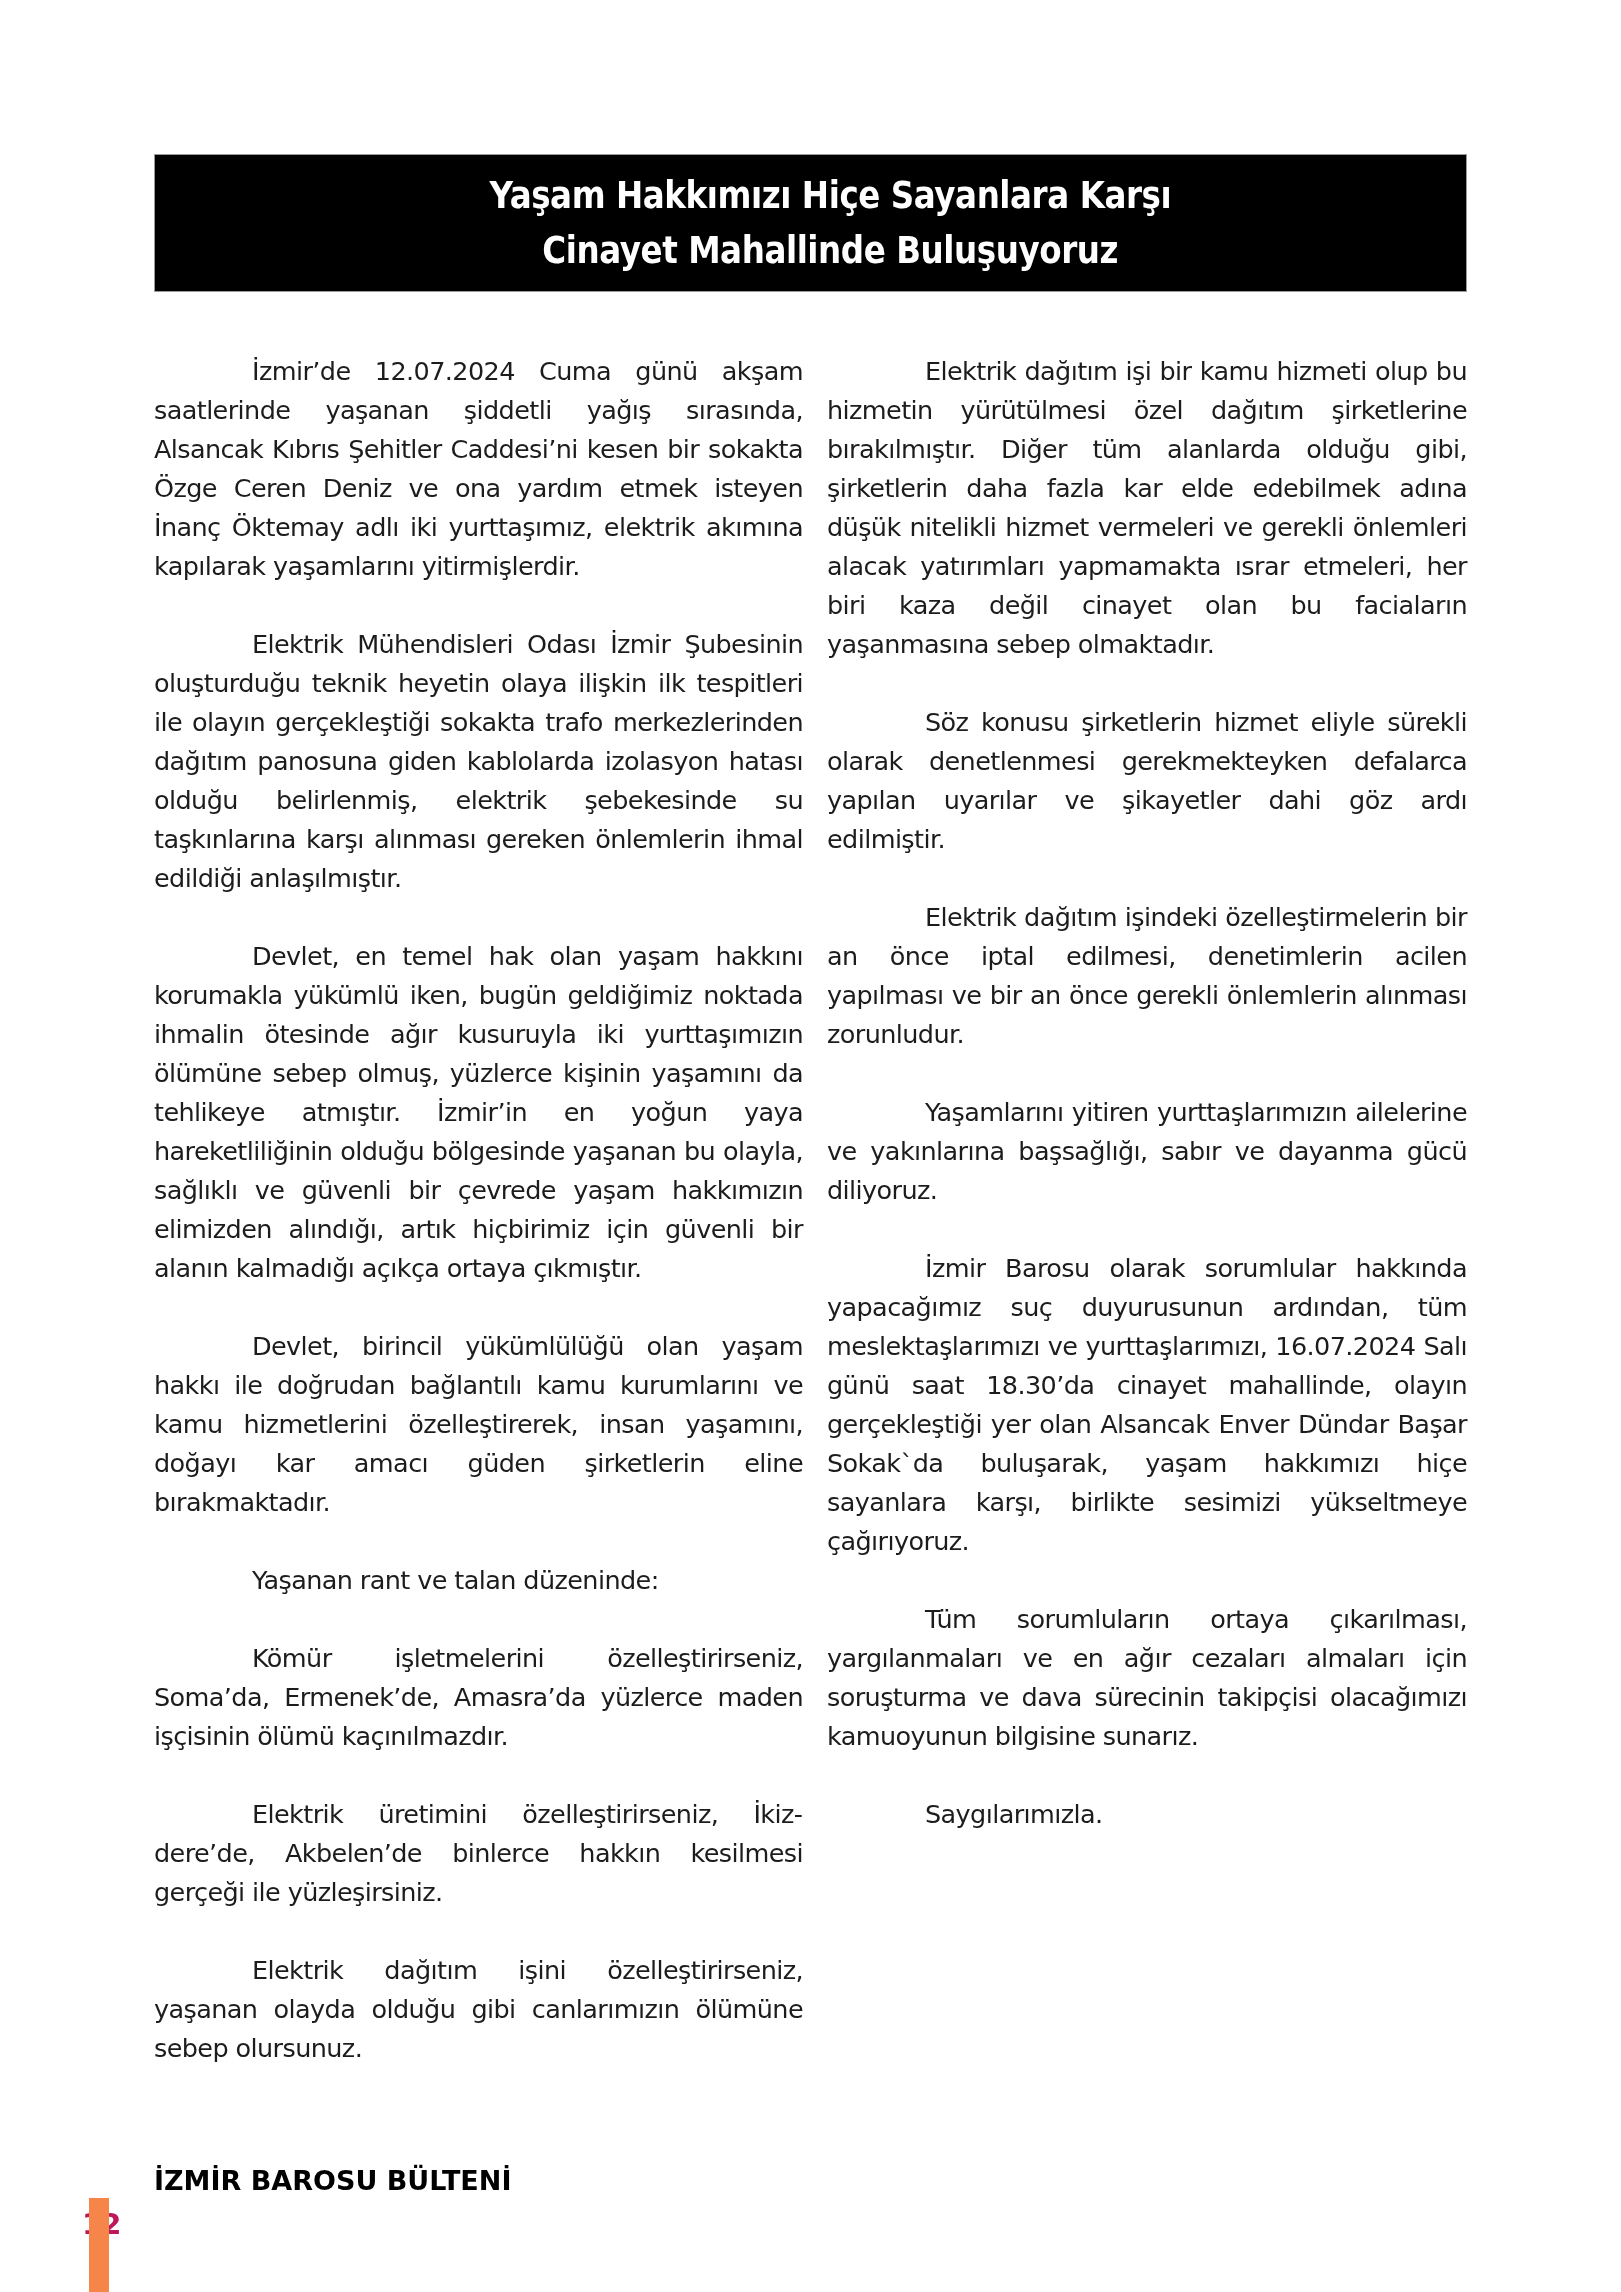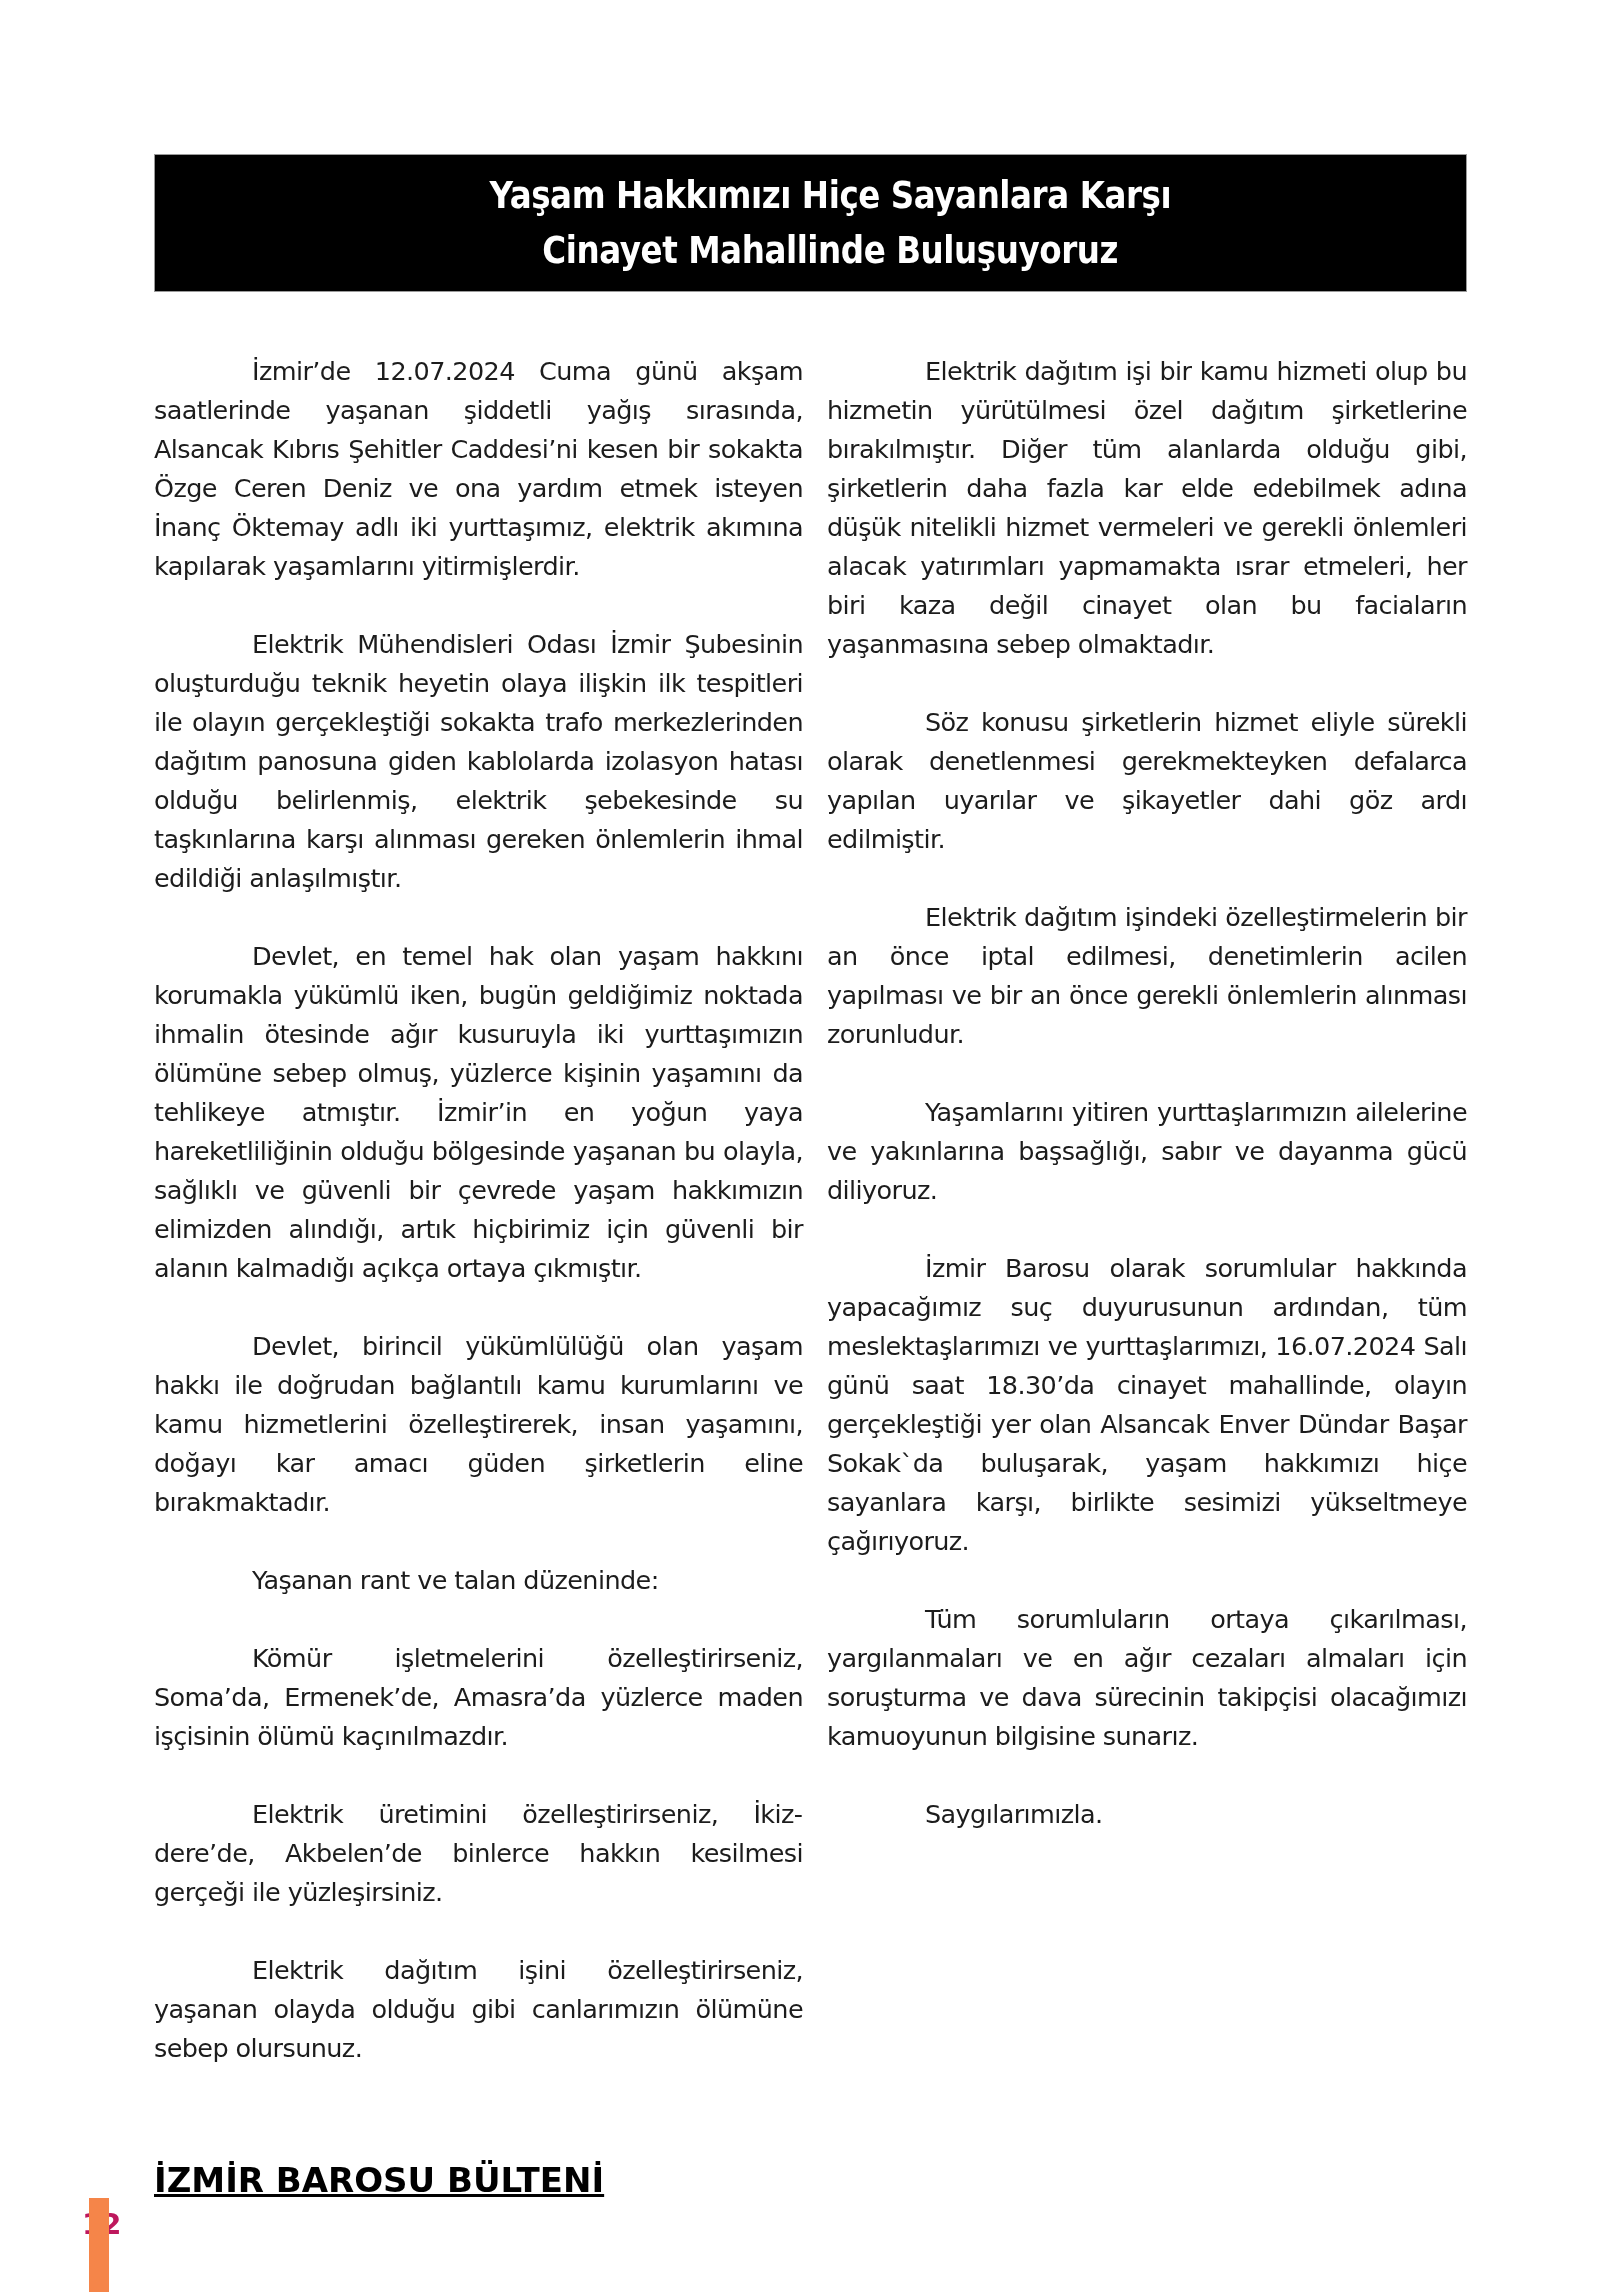--- a/index.html
+++ b/index.html
@@ -78,26 +78,25 @@
       color: #be185d;
       letter-spacing: -1px;
       margin-top: 44px;
     }
     .footer-title {
       position: absolute;
       left: 154px;
       top: 2164px;
       font-family: "DejaVu Sans", sans-serif;
       font-weight: bold;
-      font-size: 34px;
+      font-size: 27px;
       line-height: 33px;
       color: #000000;
       letter-spacing: 0px;
       white-space: nowrap;
-      text-decoration: underline;
     }
   </style>
 </head>
 <body>
 
 <div class="title-block">
   <div class="title-line">Yaşam Hakkımızı Hiçe Sayanlara Karşı</div>
   <div class="title-line">Cinayet Mahallinde Buluşuyoruz</div>
 </div>
 

